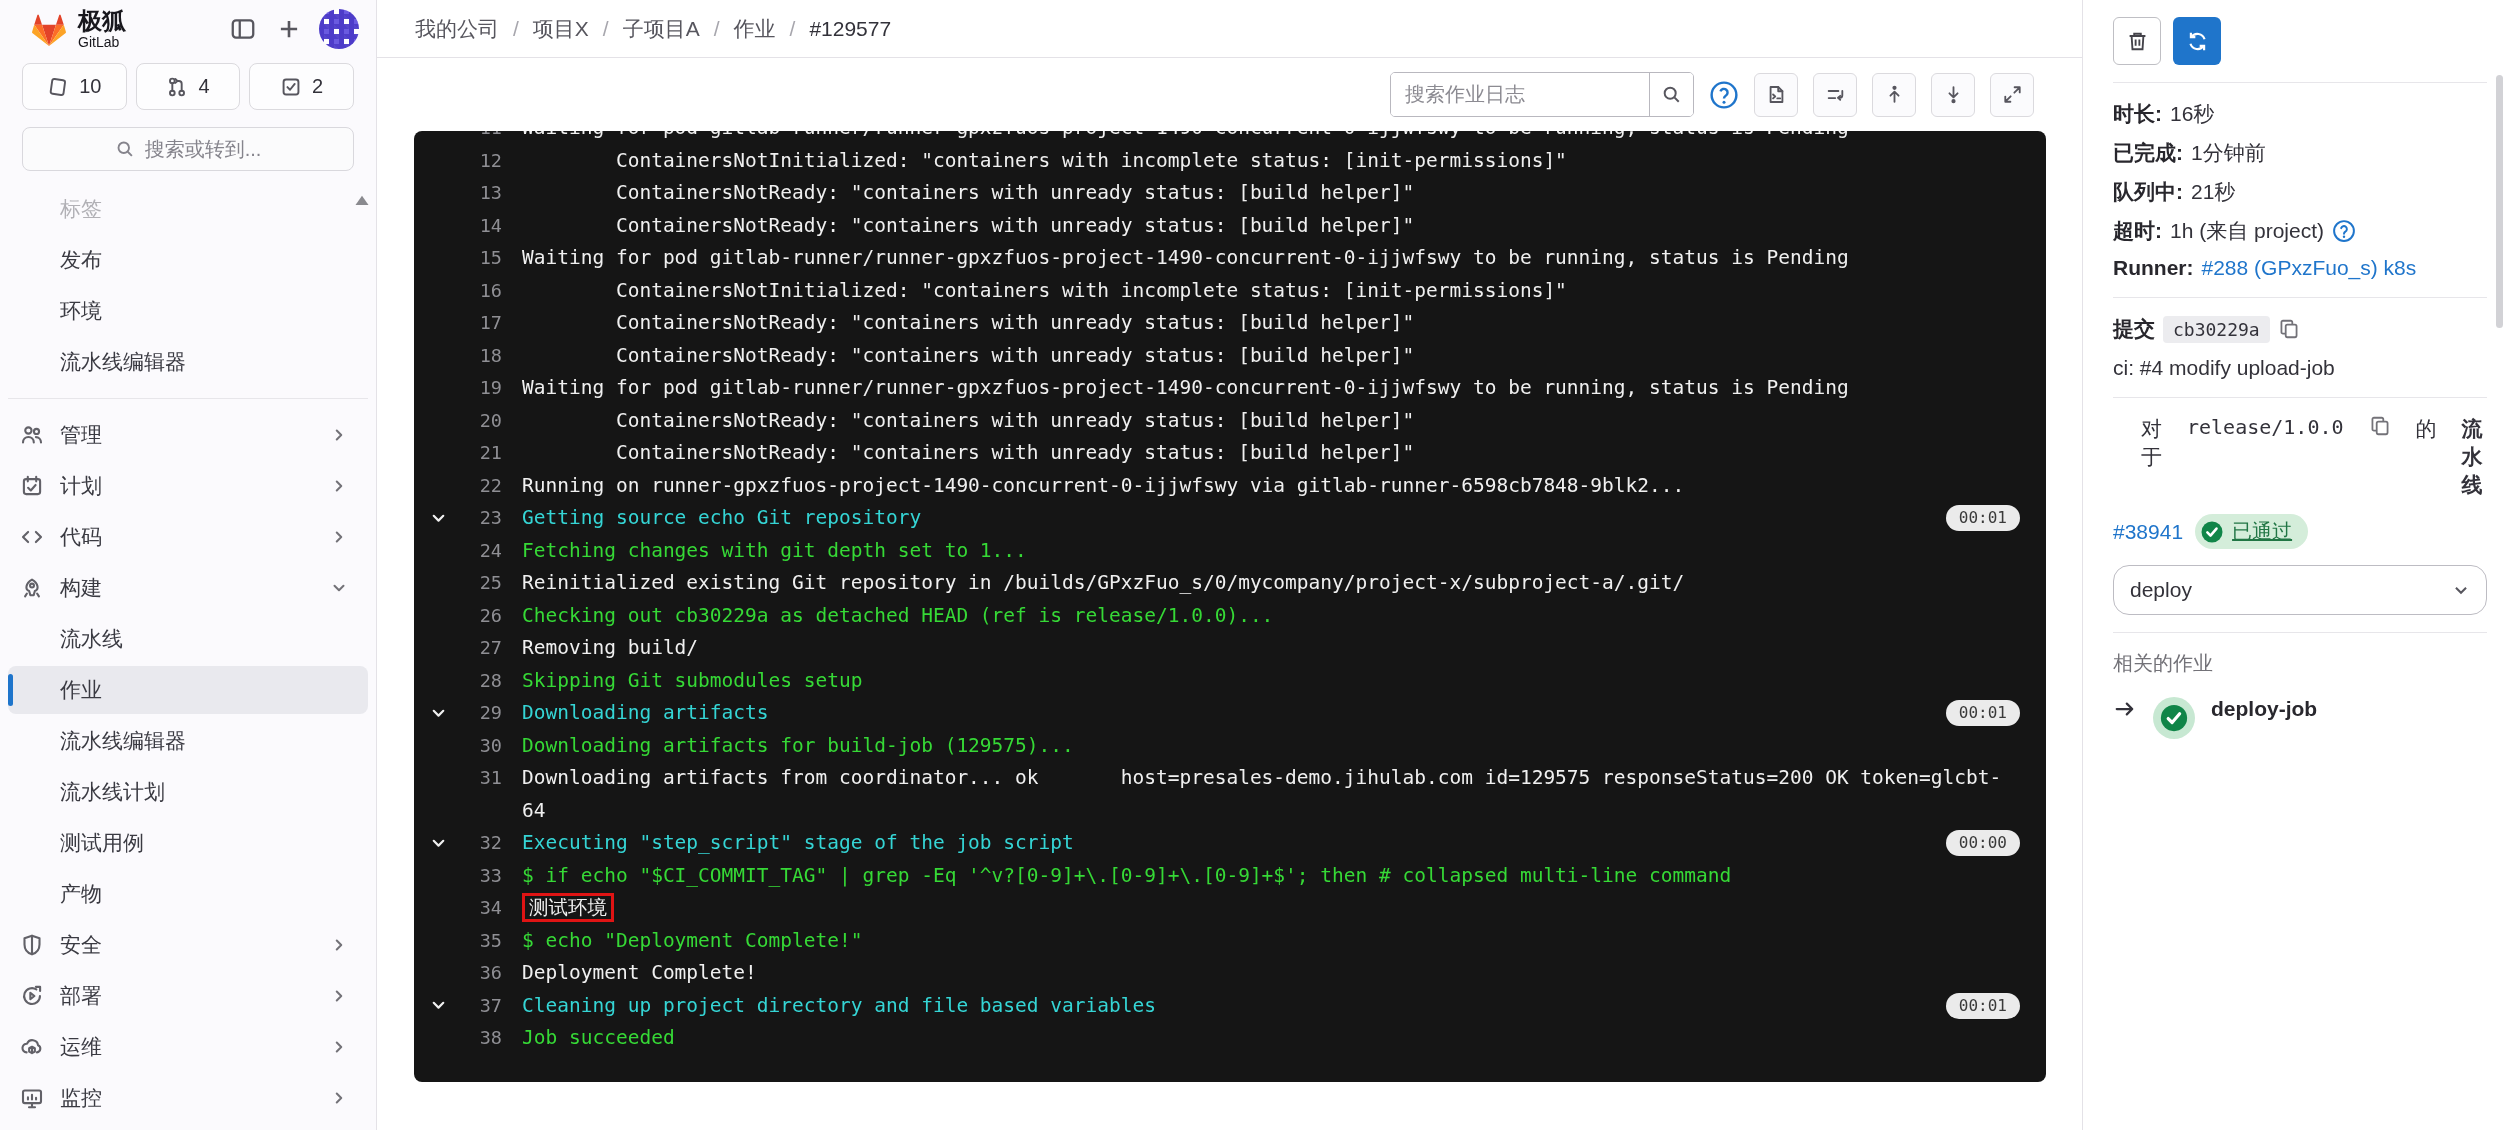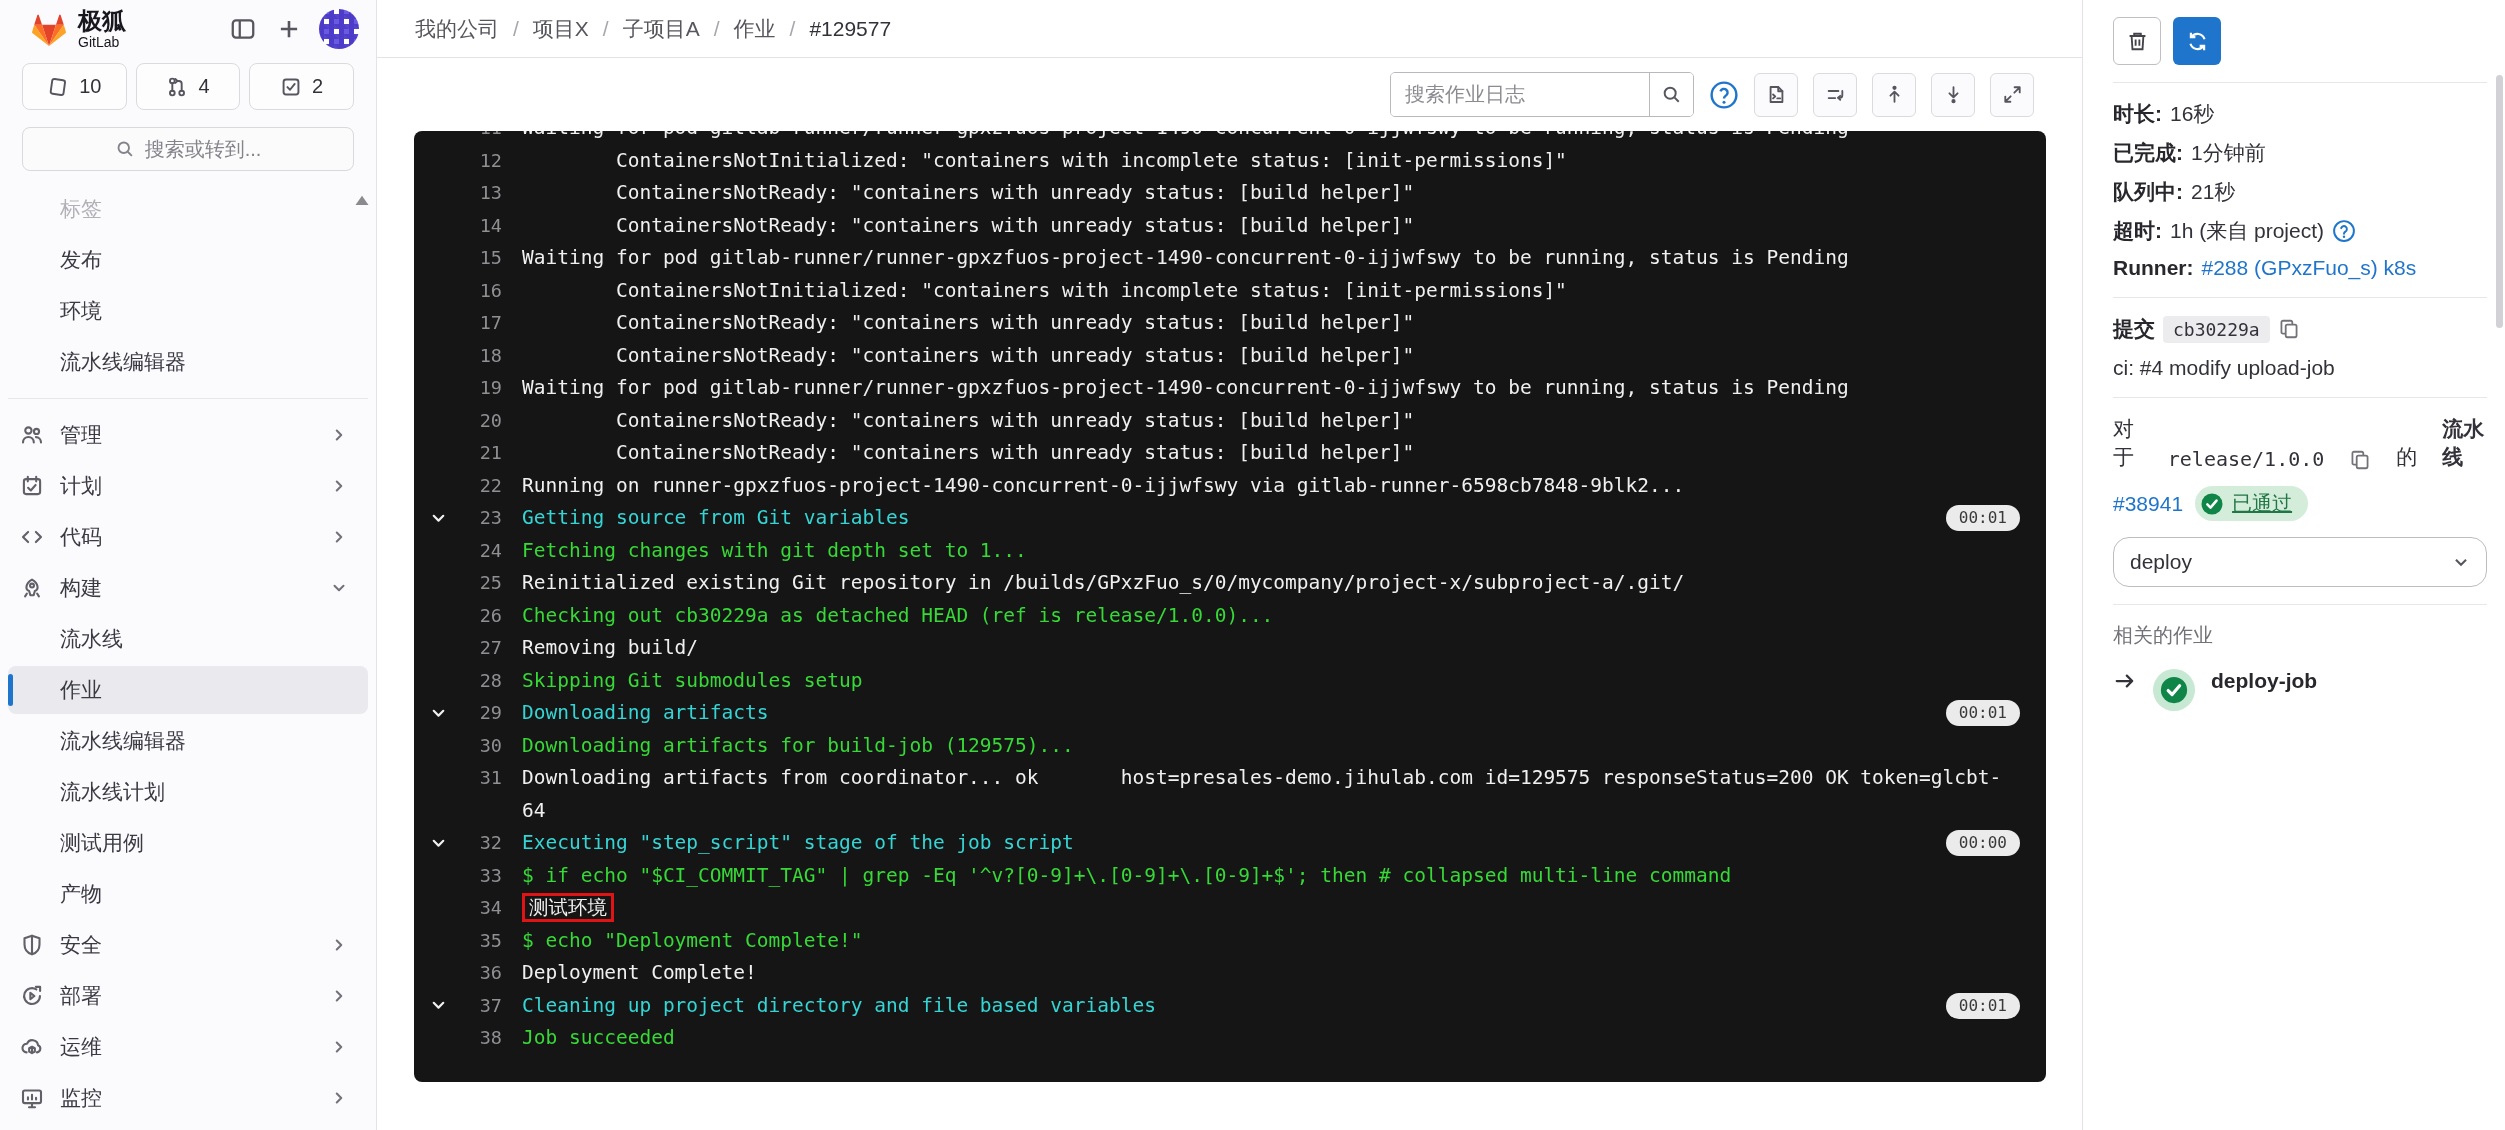--- a/index.html
+++ b/index.html
@@ -93,21 +93,21 @@
   .drow { margin-bottom:11px; display:flex; align-items:center; gap:8px; flex-wrap:nowrap; white-space:nowrap; }
   .dlabel { font-weight:bold; color:#28272d; }
   .dlink { color:#1f75cb; }
   .qicon { width:24px; height:24px; color:#1f75cb; display:inline-flex; vertical-align:middle; }
   .qicon svg { width:24px; height:24px; }
   .chip { font-family:"DejaVu Sans Mono", monospace; font-size:18px; background:#ececef; color:#33323a; padding:3px 10px; border-radius:4px; }
   .copy { width:22px; height:22px; color:#737278; display:inline-flex; }
   .copy svg { width:22px; height:22px; }
   .commit-msg { margin-top:13px; }
   .mono { font-family:"DejaVu Sans Mono", monospace; font-size:20px; }
-  .pl-line { display:flex; align-items:flex-end; gap:25px; }
+  .pl-line { display:flex; align-items:flex-start; gap:25px;margin-left:28px; }
   .pl-status { margin-top:15px; display:flex; align-items:center; gap:12px; }
   .badge-pass { display:inline-flex; align-items:center; gap:8px; background:#d4edda; color:#217645;
     border-radius:999px; padding:4px 16px 4px 5px; font-size:20px;text-decoration:underline; }
   .badge-pass svg { width:24px; height:24px; }
   .dropdown { margin-top:16px; height:50px; border:1px solid #bdbcc3; border-radius:16px; background:#fff;
     display:flex; align-items:center; padding:0 16px; color:#33323a; }
   .dropdown .dchev { margin-left:auto; color:#57565e; display:flex; }
   .dropdown .dchev svg { width:18px; height:18px; }
   .rel-title { color:#737278; font-size:20px; }
   .rel-job { margin-top:20px; display:flex; align-items:flex-start; gap:16px; }
@@ -489,21 +489,21 @@
           <span class="lnum">22</span>
           <span class="ltext c-white">Running on runner-gpxzfuos-project-1490-concurrent-0-ijjwfswy via gitlab-runner-6598cb7848-9blk2...</span>
         </div>
         <div class="lrow">
           <span class="lchev">
             <svg viewBox="0 0 16 16" fill="none" stroke="currentColor" stroke-width="2" stroke-linecap="round" stroke-linejoin="round">
               <path d="M3.5 5.5 8 10l4.5-4.5"></path>
             </svg>
           </span>
           <span class="lnum">23</span>
-          <span class="ltext c-section">Getting source from Git variables</span>
+          <span class="ltext c-section">Getting source echo Git repository</span>
           <span class="ltime">00:01</span>
         </div>
         <div class="lrow">
           <span class="lchev"></span>
           <span class="lnum">24</span>
           <span class="ltext c-green">Fetching changes with git depth set to 1...</span>
         </div>
         <div class="lrow">
           <span class="lchev"></span>
           <span class="lnum">25</span>

